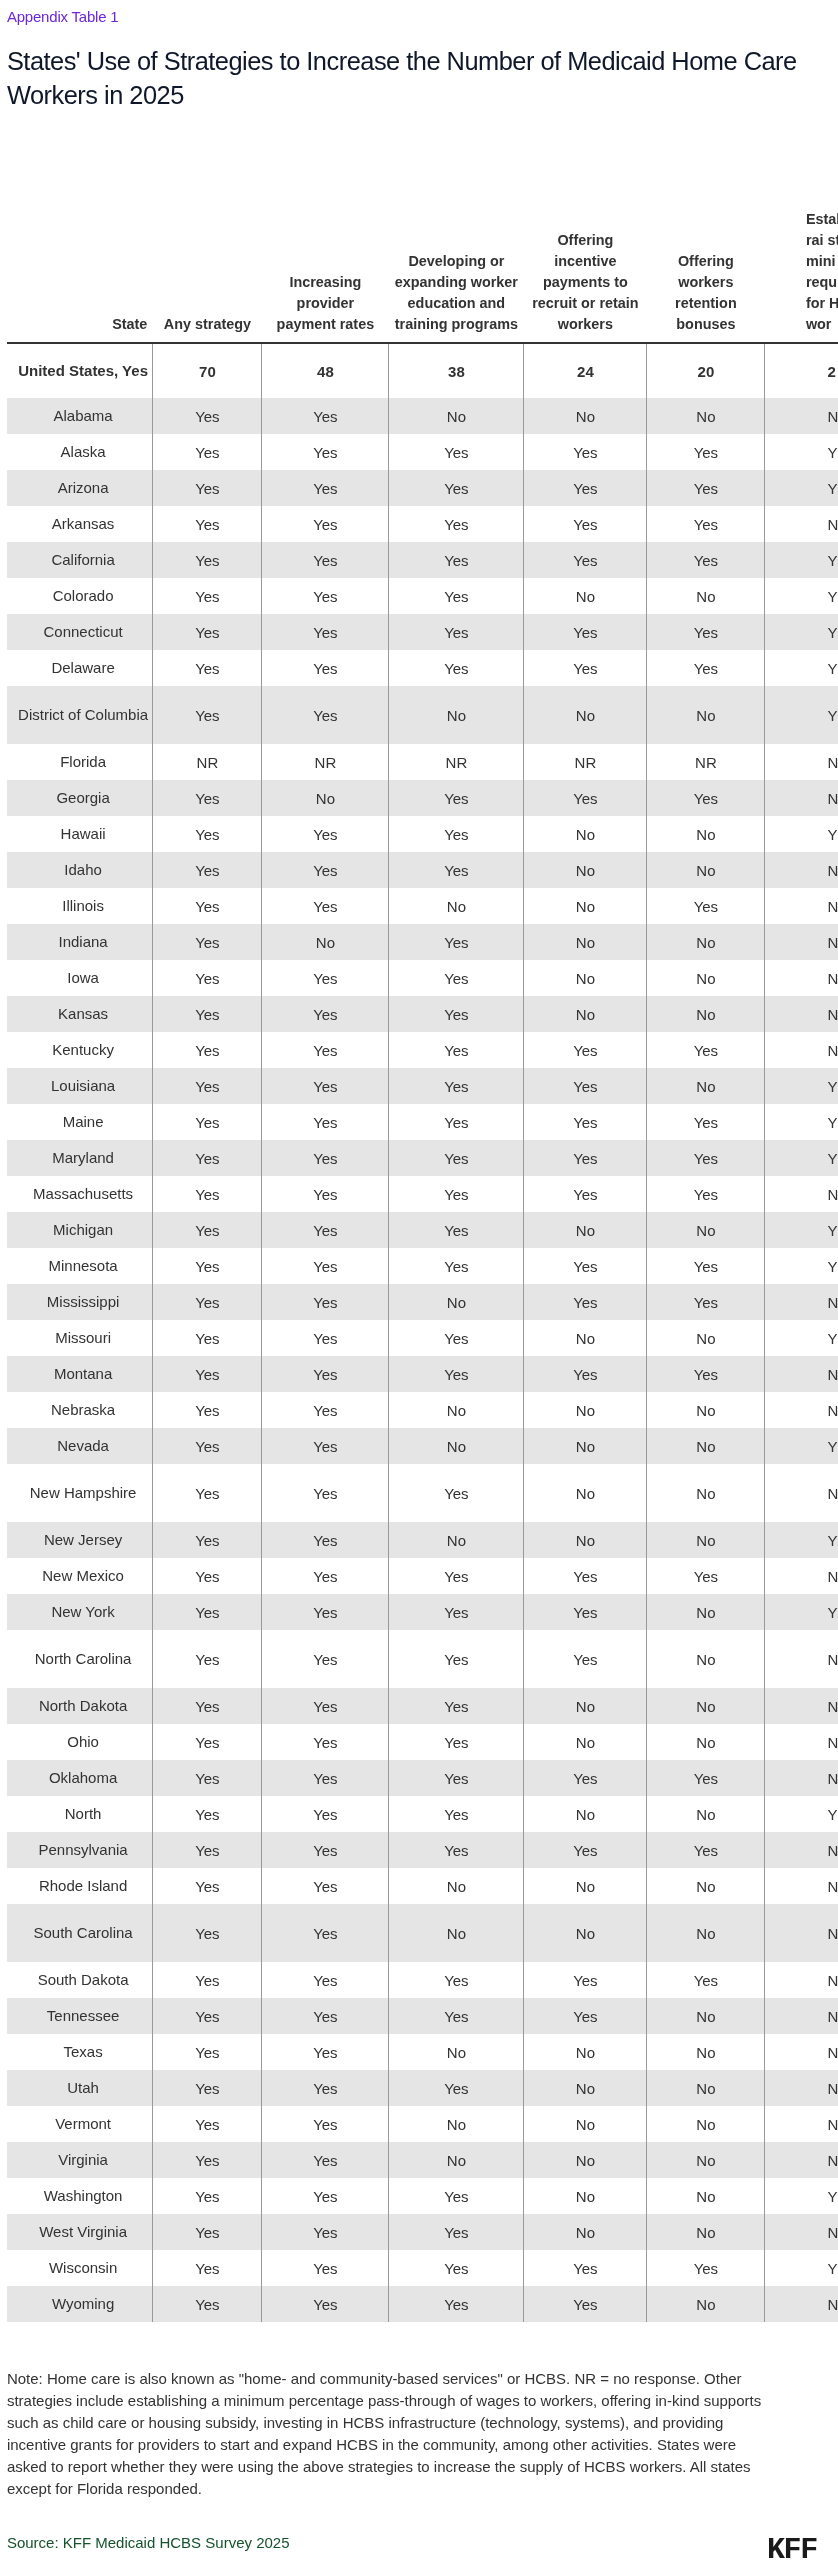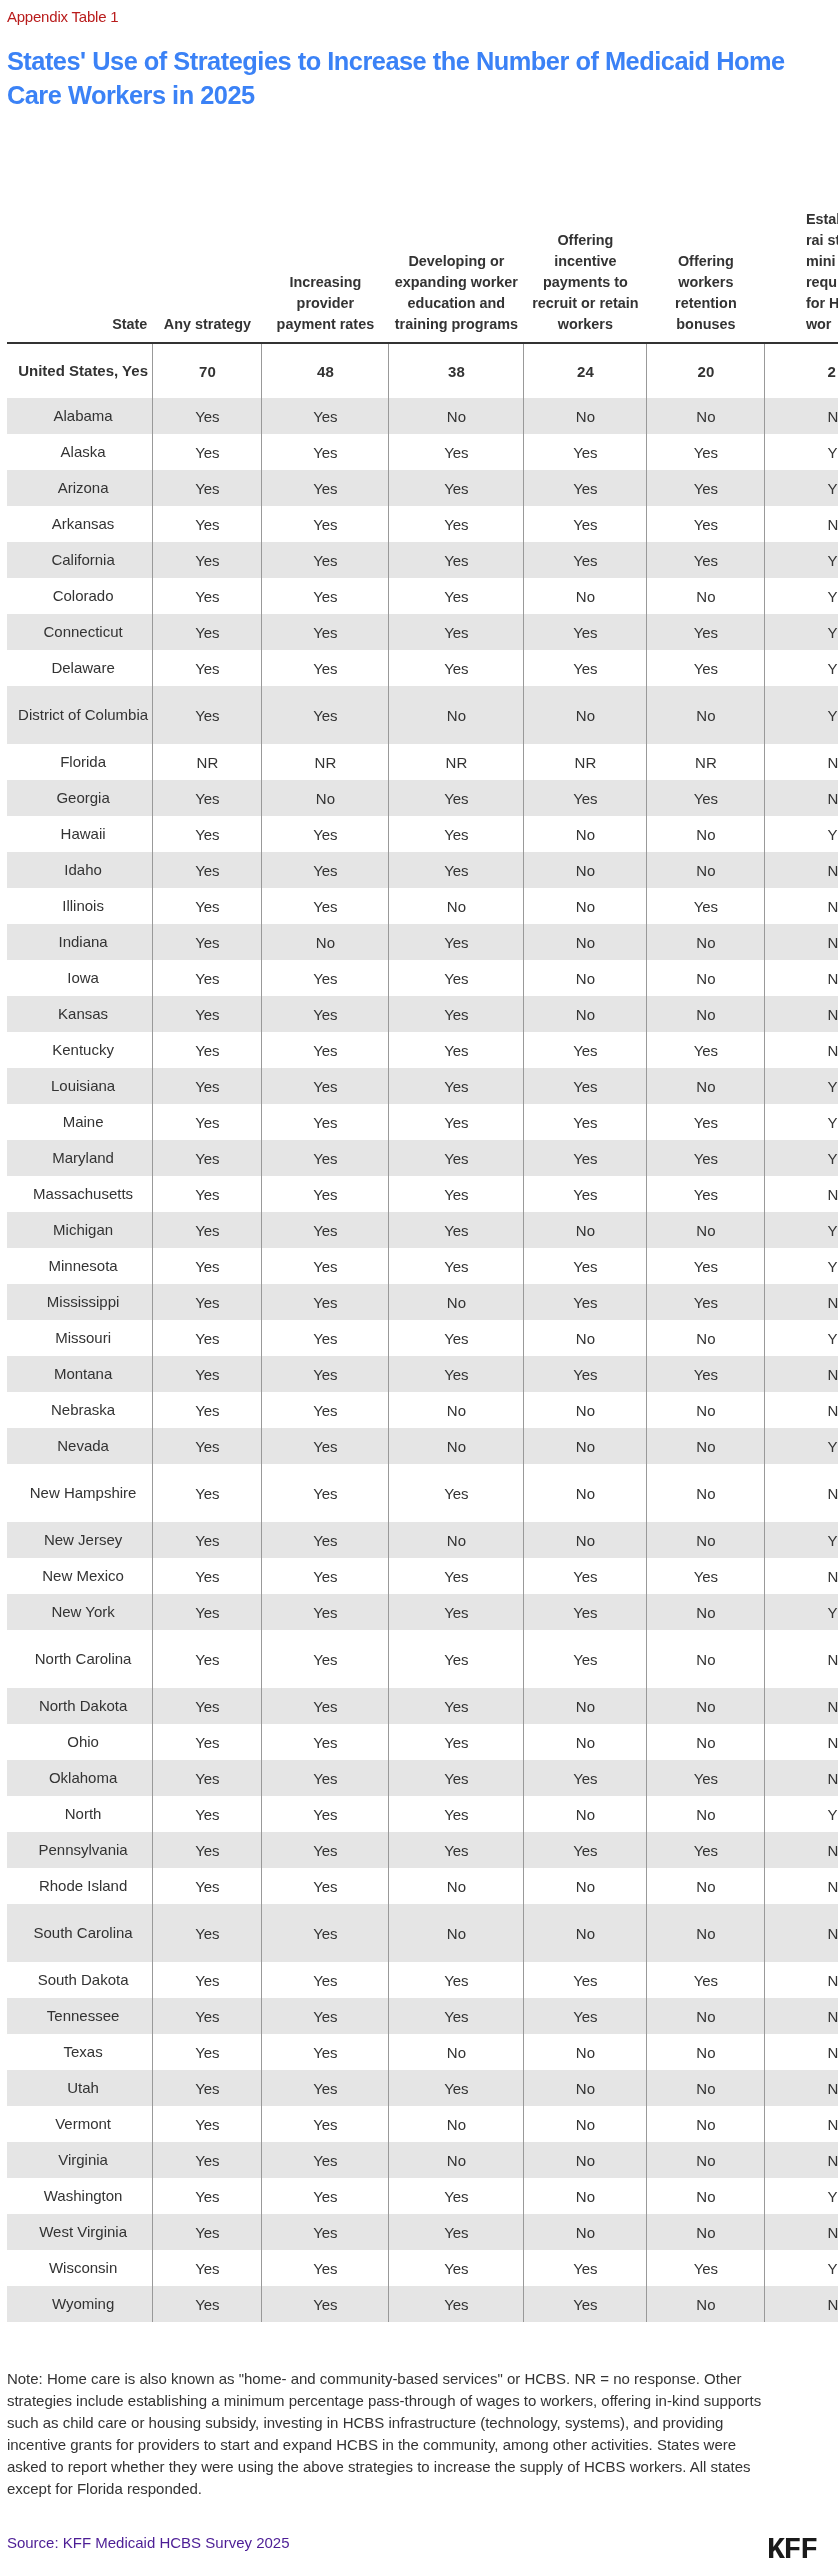--- a/index.html
+++ b/index.html
@@ -6,25 +6,25 @@
   html, body { width: 839px; background: #ffffff; }
   body {
     font-family: "Liberation Sans", "DejaVu Sans", sans-serif;
     color: #333333;
     position: relative;
     overflow: hidden;
     height: 2576px;
   }
   .eyebrow {
     position: absolute; left: 6.9px; top: 8.2px;
-    font-size: 15px; color: #b91c1c; letter-spacing: -0.2px;
+    font-size: 15px; color: #6d28d9; letter-spacing: -0.2px;
   }
   .title {
     position: absolute; left: 6.9px; top: 44px; width: 825px;
-    font-size: 25.4px; font-weight: bold; line-height: 34px; color: #3b82f6;
+    font-size: 25.4px; font-weight: normal; line-height: 34px; color: #0f172a;
     letter-spacing: -0.5px;
   }
   .table-wrap {
     position: absolute; left: 6.9px; top: 151px; width: 832px; overflow: hidden;
   }
   table {
     border-collapse: collapse; table-layout: fixed; width: 866px;
     font-size: 15px;
   }
   col.c0 { width: 146px; }
@@ -53,21 +53,21 @@
   tbody tr.zebra td { background: #e5e5e5; }
   tbody tr.total td { font-weight: bold; height: 55px; }
   tbody tr.tall td { height: 58px; }
   tbody td.last { text-align: left; padding-left: 62px; white-space: nowrap; }
   .note {
     position: absolute; left: 6.9px; top: 2368px; width: 756px;
     font-size: 15px; line-height: 22px; color: #333;
   }
   .source {
     position: absolute; left: 6.9px; top: 2534px;
-    font-size: 15px; color: #4c1d95;
+    font-size: 15px; color: #14532d;
   }
   .logo {
     position: absolute; left: 767px; top: 2533px;
     font-size: 30px; font-weight: bold; color: #1a1a1a; letter-spacing: -1.4px;
     font-family: Liberation Mono, monospace;
   }
 </style>
 </head>
 <body>
 

